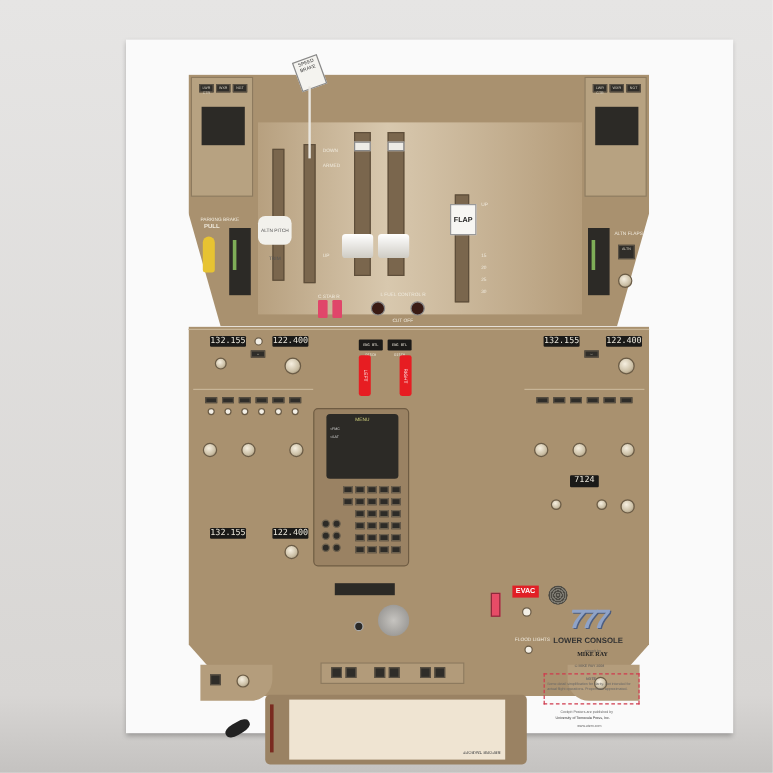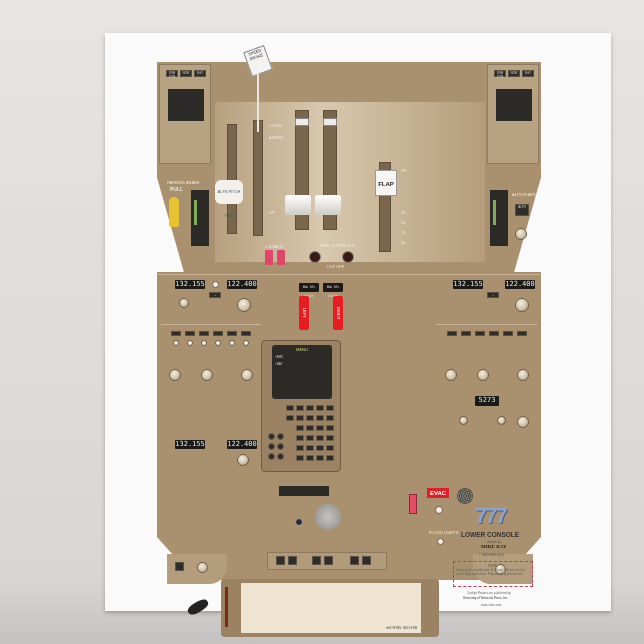--- a/index.html
+++ b/index.html
@@ -174,21 +174,21 @@
           <div class="key" style="left:40px;top:50px"></div>
       </div>
       <div class="rkey" style="left:6px;top:92px"></div>
         <div class="rkey" style="left:15px;top:92px"></div>
       <div class="rkey" style="left:6px;top:102px"></div>
         <div class="rkey" style="left:15px;top:102px"></div>
       <div class="rkey" style="left:6px;top:112px"></div>
         <div class="rkey" style="left:15px;top:112px"></div>
     </div>
 
-    <div class="lcd" style="left:318px;top:334px;width:24px;height:10px">5273</div>
+    <div class="lcd" style="left:318px;top:334px;width:24px;height:10px">7124</div>
     <div class="knob" style="left:302px;top:354px;width:9px;height:9px"></div>
     <div class="knob" style="left:340px;top:354px;width:9px;height:9px"></div>
     <div class="knob" style="left:360px;top:354px;width:12px;height:12px"></div>
 
     <div class="lcd" style="left:18px;top:378px;width:30px;height:9px">132.155</div>
     <div class="lcd" style="left:70px;top:378px;width:30px;height:9px">122.400</div>
     <div class="knob" style="left:80px;top:392px;width:12px;height:12px"></div>
 
     <div class="abs dark" style="left:122px;top:424px;width:50px;height:10px"></div>
     <div class="abs" style="left:158px;top:442px;width:26px;height:26px;border-radius:50%;background:radial-gradient(circle,#c6c4c0,#8d8b88)"></div>
@@ -220,21 +220,21 @@
     <div class="abs" style="left:64px;top:517px;width:218px;height:58px;background:#9a8263;border-radius:4px">
       <div class="abs" style="left:4px;top:8px;width:3px;height:40px;background:#7a2b20"></div>
       <div class="abs" style="left:20px;top:4px;width:180px;height:50px;background:#efe4d2;font-size:3.5px;color:#555;padding:4px;transform:rotate(180deg);line-height:5px">
         <span>BEFORE TAKEOFF</span>
       </div>
     </div>
     <div class="abs" style="left:30px;top:540px;width:22px;height:10px;border-radius:40%;background:#222;transform:rotate(-30deg)"></div>
   </div>
 
   <div class="abs" style="left:340px;top:470px;width:140px;height:120px">
-    <div class="abs" style="left:30px;top:0;font-size:22px;font-weight:bold;color:#8fa3c8;letter-spacing:-2px;text-shadow:1px 1px 0 #4d5e80">777</div>
+    <div class="abs" style="left:30px;top:0;font-size:22px;font-weight:bold;font-style:italic;color:#8fa3c8;letter-spacing:-2px;text-shadow:1px 1px 0 #4d5e80">777</div>
     <div class="abs" style="left:16px;top:28px;font-size:6.5px;font-weight:bold;color:#333">LOWER CONSOLE</div>
     <div class="abs" style="left:42px;top:37px;font-size:3px;color:#555">artwork by</div>
     <div class="abs" style="left:36px;top:41px;font-size:5px;font-weight:bold;font-family:'Liberation Serif',serif;color:#222">MIKE RAY</div>
     <div class="abs" style="left:34px;top:50px;font-size:3px;color:#555">© MIKE RAY 2008</div>
     <div class="abs" style="left:8px;top:58px;width:80px;height:26px;border:1px dashed #d03a4d;padding:2px;font-size:3px;color:#666;line-height:4px">
       <div style="text-align:center;font-weight:bold">NOTE:</div>
       <div>Some detail simplification for clarity. Not intended for actual flight operations. Proportions approximated.</div>
     </div>
     <div class="abs" style="left:22px;top:88px;font-size:3px;color:#666">Cockpit Posters are published by</div>
     <div class="abs" style="left:18px;top:93px;font-size:3px;color:#333">University of Temecula Press, Inc.</div>

